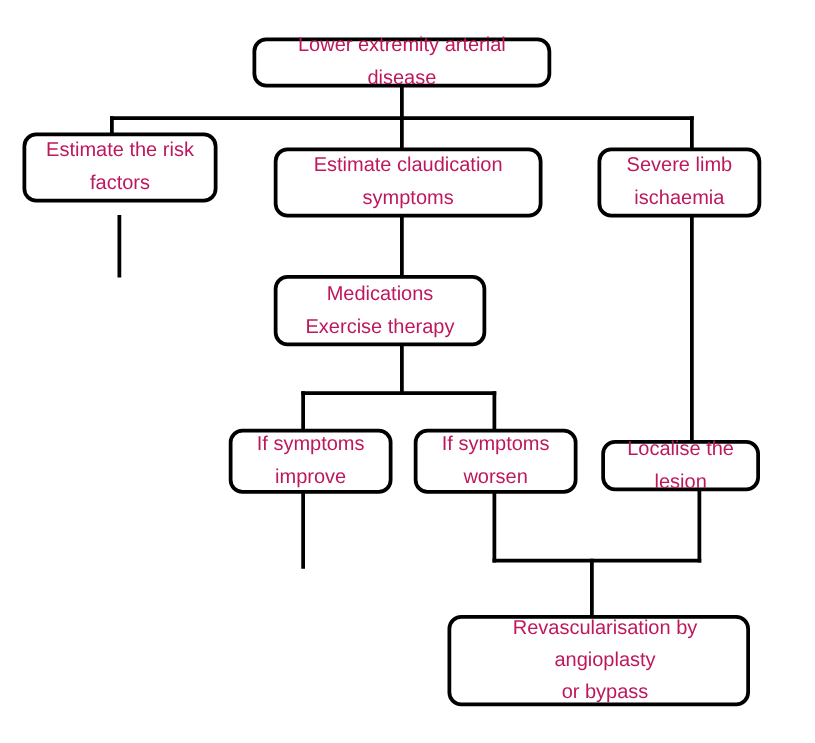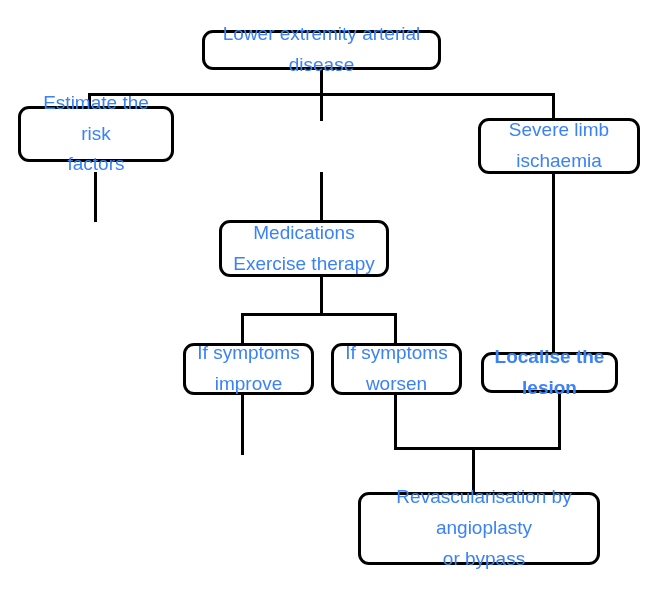--- a/index.html
+++ b/index.html
@@ -21,23 +21,23 @@
   .node {
     position: absolute;
     box-sizing: border-box;
     border: 3px solid #000000;
     border-radius: 11px;
     background: #ffffff;
     display: flex;
     align-items: center;
     justify-content: center;
     text-align: center;
-    color: #3b82f6;
+    color: #be185d;
     font-family: "Liberation Sans", sans-serif;
-    font-size: 19px;
+    font-size: 16px;
     line-height: 1.62;
     z-index: 3;
   }
   .node .label {
     display: block;
     width: 100%;
     padding: 0 6px;
     white-space: pre-line;
   }
   .edge {
@@ -89,43 +89,47 @@
 
   <div class="node" style="left:202px; top:30px; width:239px; height:40px;">
     <span class="label">Lower extremity arterial disease</span>
   </div>
 
   <div class="node" style="left:18px; top:106px; width:156px; height:56px;">
     <span class="label">Estimate the risk
 factors</span>
   </div>
 
+  <div class="node" style="left:219px; top:118px; width:215px; height:56px;">
+    <span class="label">Estimate claudication
+symptoms</span>
+  </div>
 
-  <div class="node" style="left:478px; top:118px; width:162px; height:56px;">
+  <div class="node" style="left:478px; top:118px; width:131px; height:56px;">
     <span class="label">Severe limb
 ischaemia</span>
   </div>
 
 
   <div class="node" style="left:219px; top:220px; width:170px; height:57px;">
     <span class="label">Medications
 Exercise therapy</span>
   </div>
 
   <div class="node" style="left:183px; top:343px; width:131px; height:52px;">
     <span class="label">If symptoms
 improve</span>
   </div>
 
   <div class="node" style="left:331px; top:343px; width:131px; height:52px;">
     <span class="label">If symptoms
 worsen</span>
   </div>
 
-  <div class="node" style="left:481px; top:352px; width:137px; height:41px;font-weight:bold;">
+  <div class="node" style="left:481px; top:352px; width:127px; height:41px;">
     <span class="label">Localise the lesion</span>
   </div>
 
 
   <div class="node" style="left:358px; top:492px; width:242px; height:73px;padding-left:10px;">
     <span class="label">Revascularisation by angioplasty
 or bypass</span>
   </div>
 
 </div>

